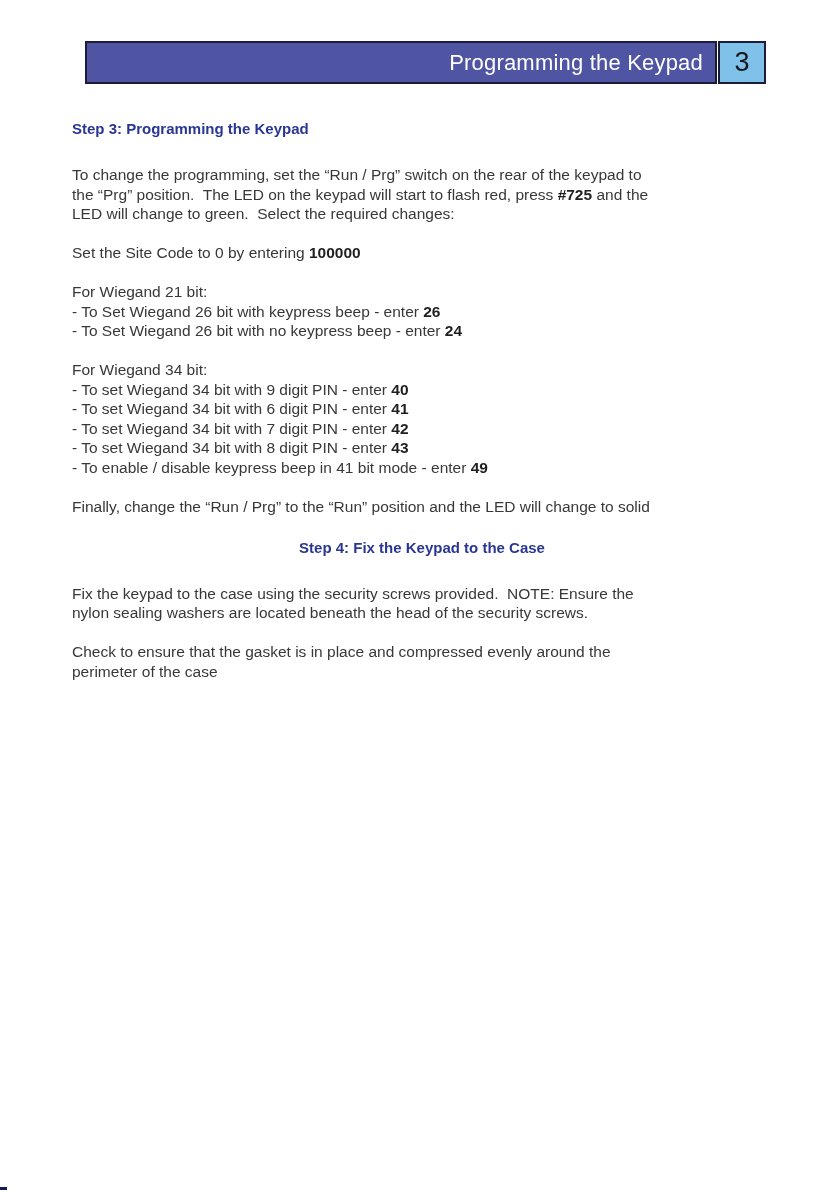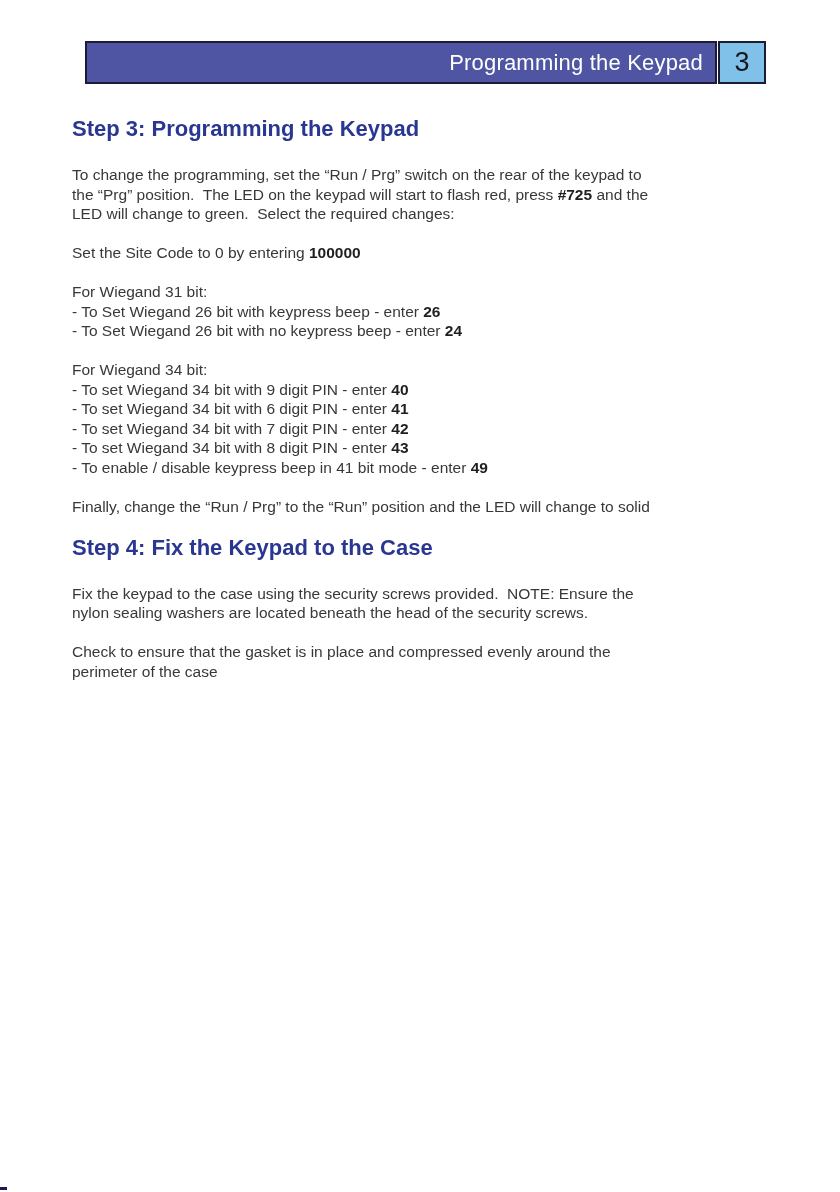--- a/index.html
+++ b/index.html
@@ -54,34 +54,34 @@
   }
   .content {
     position: absolute;
     left: 72px;
     top: 117px;
     width: 700px;
     color: var(--body_text, #383838);
     font-size: 15.5px;
   }
   .heading {
-    font-size: 22px;
+    font-size: 15px;
     font-weight: bold;
     color: var(--heading_text, #2A3792);
     line-height: 24px;
     margin: 0 0 24px 0;
   }
   .heading + .para { margin-top: 0; }
   .para {
     line-height: 19.5px;
     margin: 0 0 19.5px 0;
   }
   .para .line { white-space: pre-wrap; }
   .para strong { color: var(--bold_text, #1f1f1f); font-weight: bold; }
-  .heading.step4 { margin-top: 12px; margin-bottom: 24px; }
+  .heading.step4 { margin-top: 12px; margin-bottom: 24px; text-align: center; }
   .corner-mark {
     position: absolute;
     left: 0;
     bottom: 2px;
     width: 7px;
     height: 3px;
     background: var(--corner_mark, #1a1a55);
   }
 </style>
 </head>
@@ -101,21 +101,21 @@
       <div class="heading">Step 3: Programming the Keypad</div>
       <div class="para">
         <div class="line"><span>To change the programming, set the “Run / Prg” switch on the rear of the keypad to</span></div>
         <div class="line"><span>the “Prg” position.  The LED on the keypad will start to flash red, press </span><strong>#725</strong><span> and the</span></div>
         <div class="line"><span>LED will change to green.  Select the required changes:</span></div>
       </div>
       <div class="para">
         <div class="line"><span>Set the Site Code to 0 by entering </span><strong>100000</strong></div>
       </div>
       <div class="para">
-        <div class="line"><span>For Wiegand 31 bit:</span></div>
+        <div class="line"><span>For Wiegand 21 bit:</span></div>
         <div class="line"><span>- To Set Wiegand 26 bit with keypress beep - enter </span><strong>26</strong></div>
         <div class="line"><span>- To Set Wiegand 26 bit with no keypress beep - enter </span><strong>24</strong></div>
       </div>
       <div class="para">
         <div class="line"><span>For Wiegand 34 bit:</span></div>
         <div class="line"><span>- To set Wiegand 34 bit with 9 digit PIN - enter </span><strong>40</strong></div>
         <div class="line"><span>- To set Wiegand 34 bit with 6 digit PIN - enter </span><strong>41</strong></div>
         <div class="line"><span>- To set Wiegand 34 bit with 7 digit PIN - enter </span><strong>42</strong></div>
         <div class="line"><span>- To set Wiegand 34 bit with 8 digit PIN - enter </span><strong>43</strong></div>
         <div class="line"><span>- To enable / disable keypress beep in 41 bit mode - enter </span><strong>49</strong></div>

